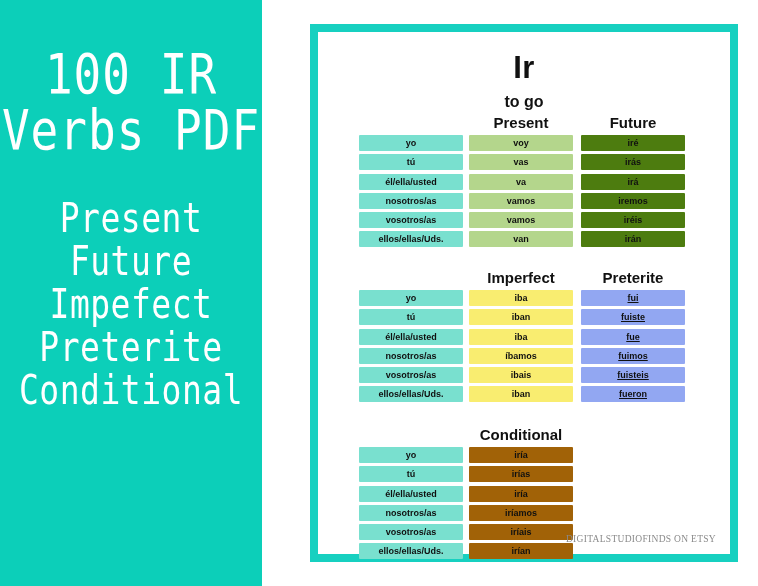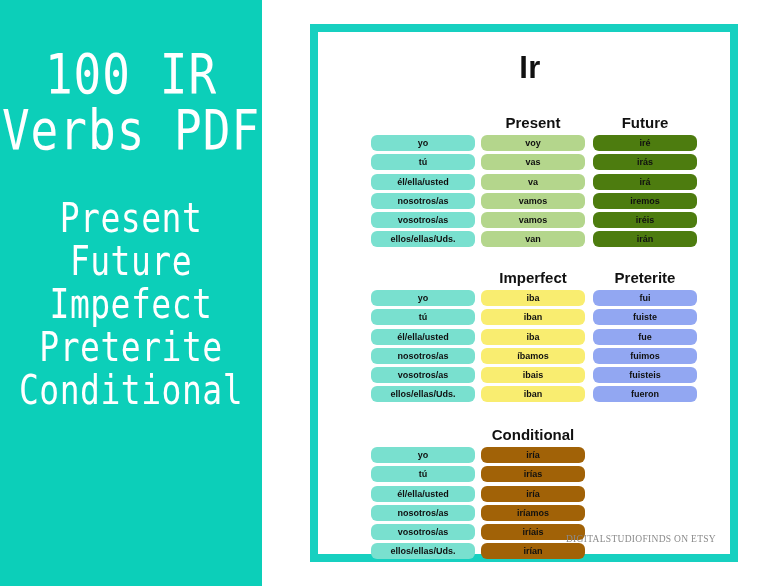--- a/index.html
+++ b/index.html
@@ -67,21 +67,20 @@
   
   #card {
     position: absolute;
     left: 310px;
     top: 24px;
     width: 428px;
     height: 538px;
     box-sizing: border-box;
     border: 8px solid #17d0c0;
     background: #ffffff;
-    padding-left: 12px;
   }
   #card-inner {
     position: relative;
     width: 100%;
     height: 100%;
     box-sizing: border-box;
   }
 
   #verb-title {
     position: absolute;
@@ -136,32 +135,32 @@
   }
   .cell {
     position: absolute;
     top: 0;
     height: 16px;
     line-height: 16px;
     text-align: center;
     font-size: 9px;
     font-weight: bold;
     color: #101010;
-    border-radius: 6px;
+    border-radius: 1px;
     white-space: nowrap;
     overflow: hidden;
   }
   .cell.c1 { left: 0px;   width: 104px; background: #79e0cf; }
   .cell.c2 { left: 110px; width: 104px; }
   .cell.c3 { left: 222px; width: 104px; }
 
   .bg-present     { background: #b4d68c; }
   .bg-future      { background: #4d7c0f; }
   .bg-imperfect   { background: #f9ed70; }
-  .bg-preterite   { background: #92a7f2; }
+  .bg-preterite   { background: #92a7f2; text-decoration: underline; }
   .bg-conditional { background: #a16207; }
 
   #watermark {
     position: absolute;
     right: 14px;
     bottom: 10px;
     font-family: "Liberation Serif", serif;
     font-size: 9.5px;
     letter-spacing: 0.3px;
     color: #8a8a8a;
@@ -182,20 +181,21 @@
       <div class="promo-tense">Impefect</div>
       <div class="promo-tense">Preterite</div>
       <div class="promo-tense">Conditional</div>
     </div>
   </div>
 
   <div id="card">
     <div id="card-inner">
 
       <div id="verb-title">Ir</div>
+      <div id="verb-meaning">to go</div>
 
       <div class="block" id="block-1">
         <div class="header-row">
           <div class="col-header c2">Present</div>
           <div class="col-header c3">Future</div>
         </div>
         <div class="rows">
           <div class="row">
             <div class="cell c1">yo</div>
             <div class="cell c2 bg-present">voy</div>

